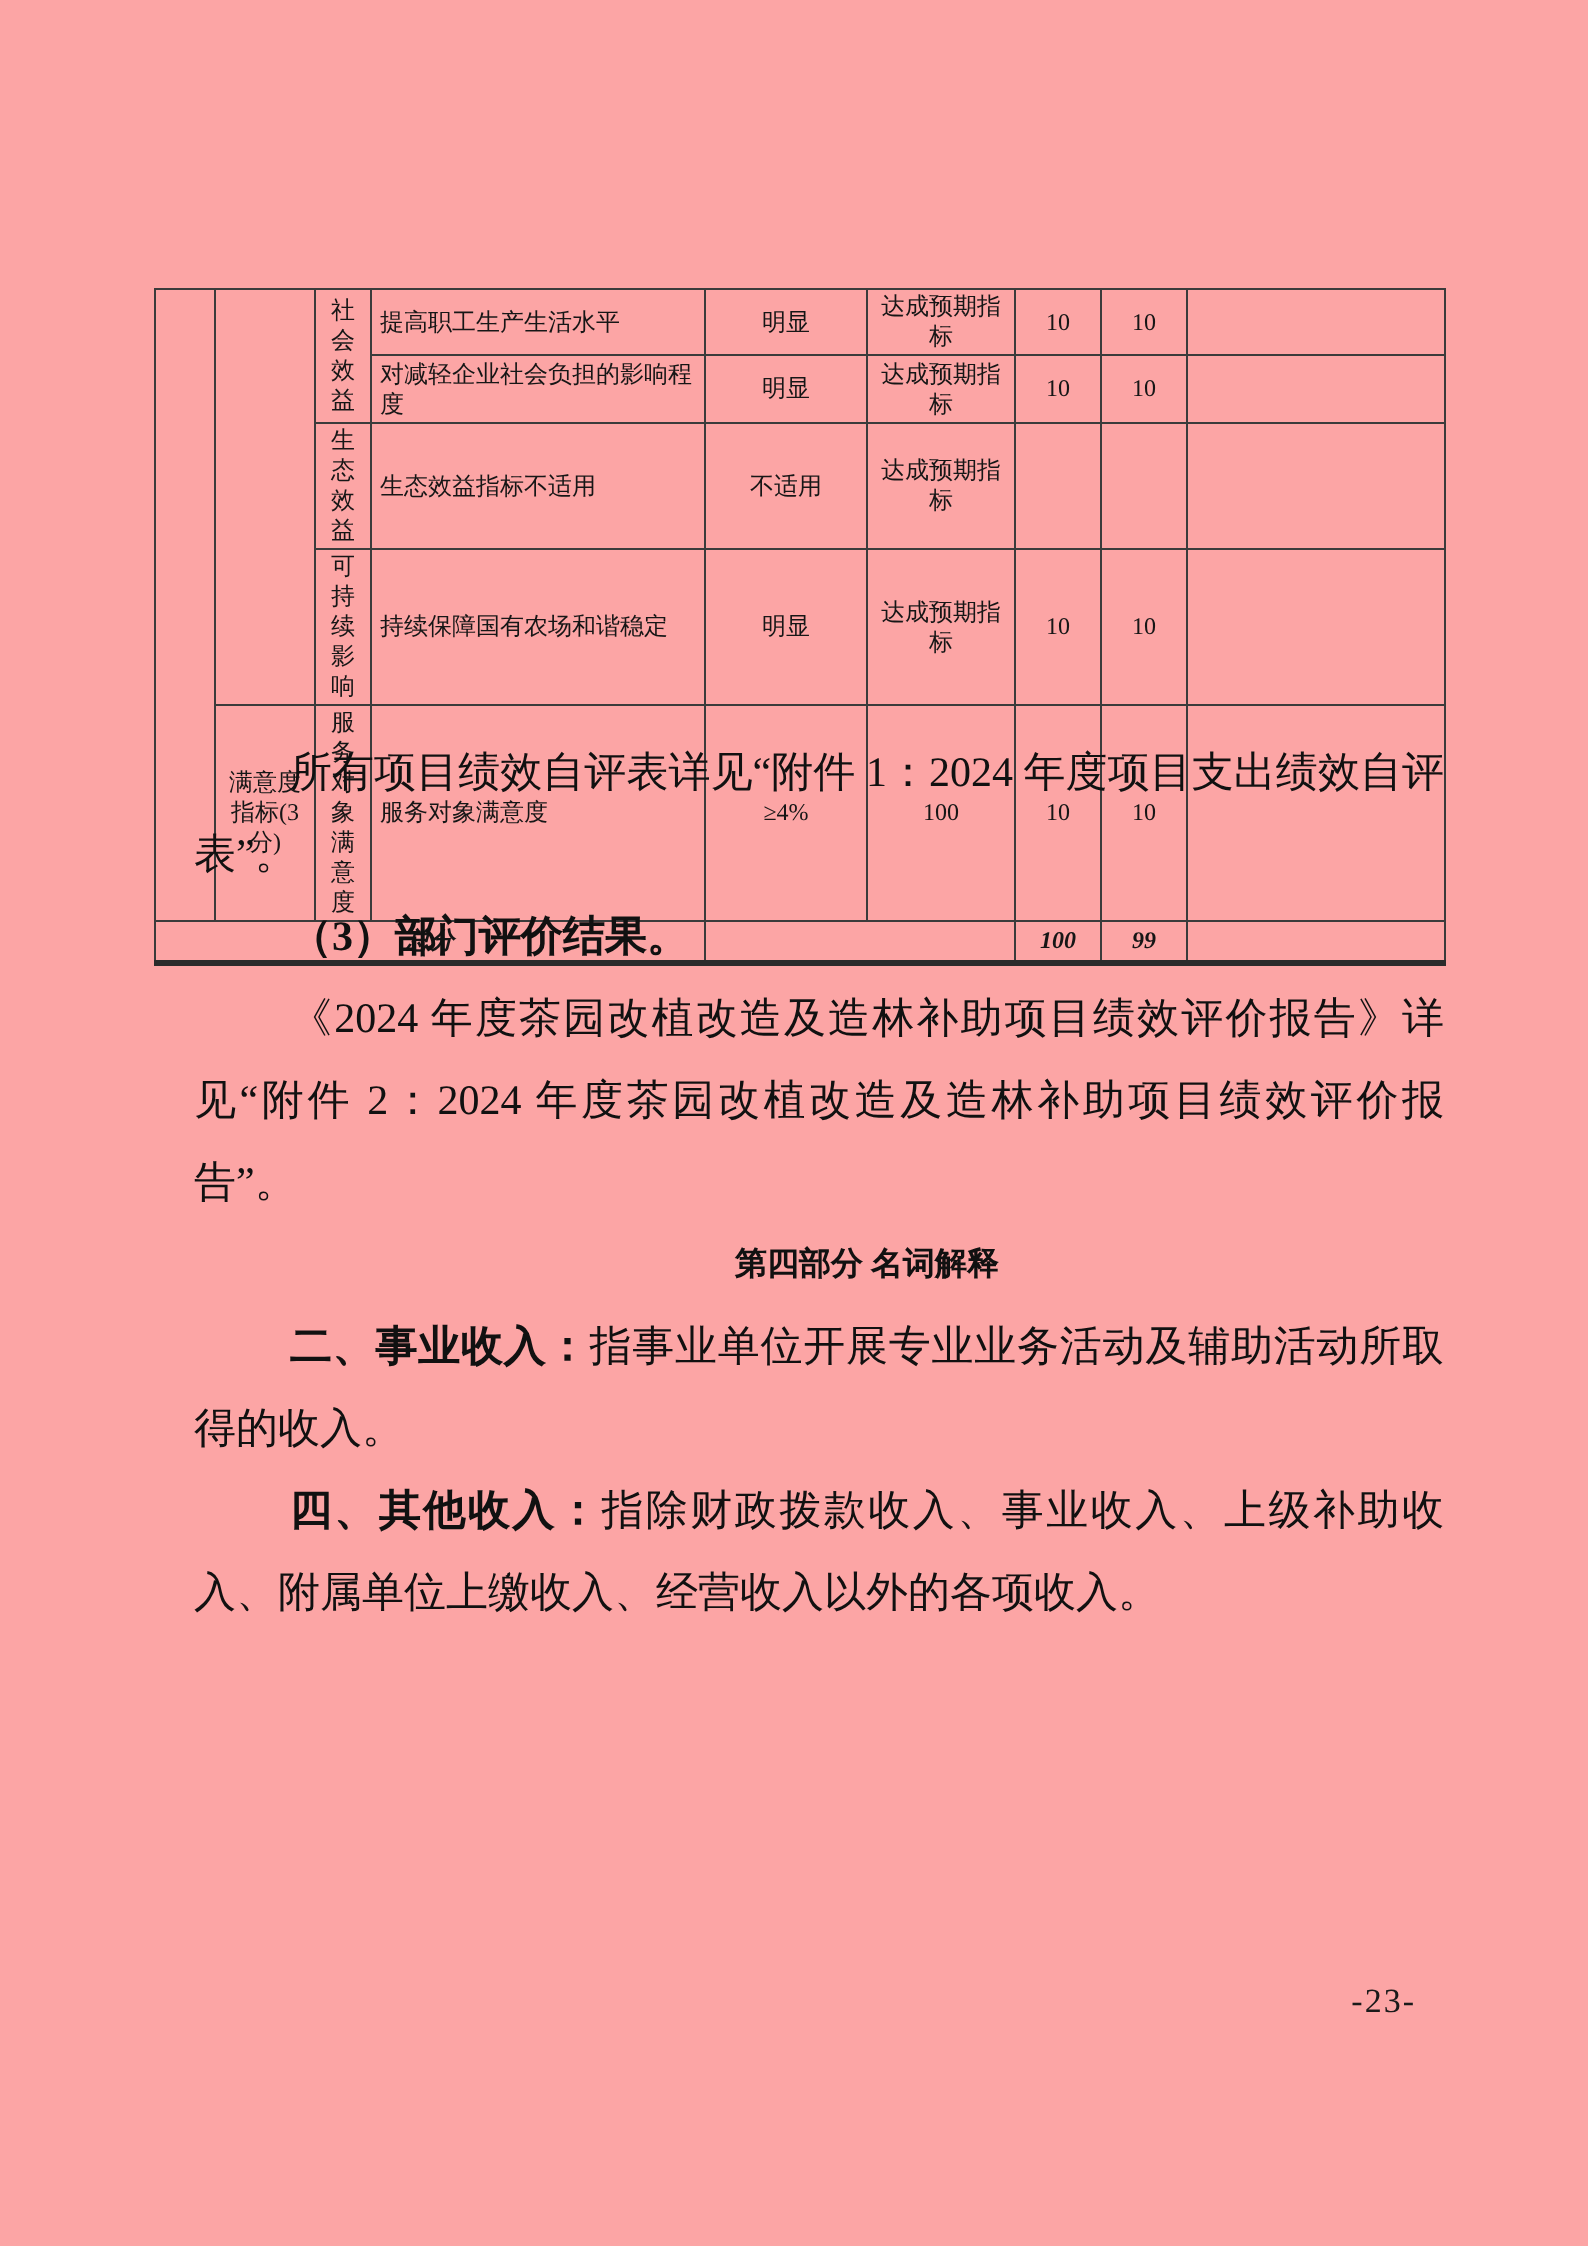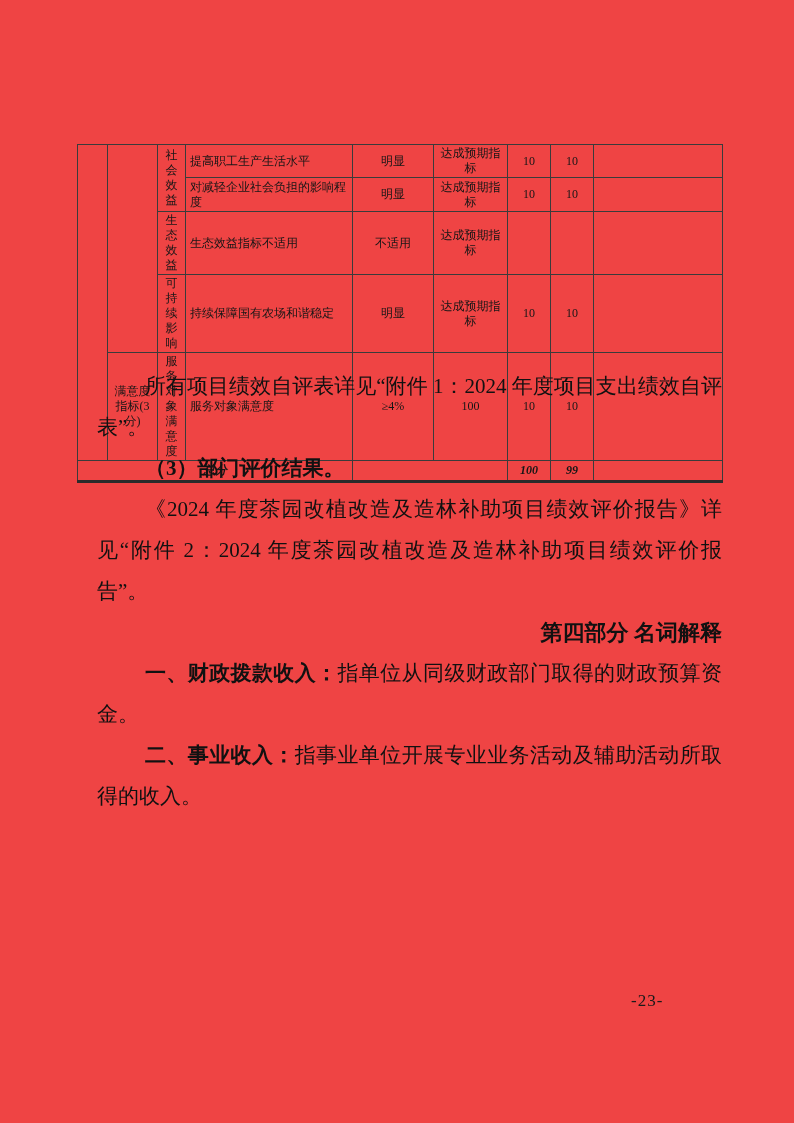--- a/index.html
+++ b/index.html
@@ -1,21 +1,21 @@
 <!DOCTYPE html>
 <html><head>
 <meta charset="utf-8">
 <style>
   html,body { margin:0; padding:0; background:#e8e8e8; }
   .page {
     position: relative;
     width: 794px;
     height: 1123px;
     margin: 0 auto;
-    background: #ef4444;
+    background: #fca5a5;
     overflow: hidden;
     color: #161616;
   }
   
   .doc-table {
     position: absolute;
     left: 77px;
     top: 144px;
     width: 645px;
     border-collapse: collapse;
@@ -55,29 +55,29 @@
   .text-block p {
     margin: 0;
     text-indent: 48px;
     text-align: justify;
   }
   .hei {
     font-family: Liberation Serif, serif;
     font-weight: bold;
   }
   p.section-heading {
-    font-size: 22px;
-    text-align: right;
+    font-size: 16px;
+    text-align: center;
   }
   .page-num {
     position: absolute;
     top: 991px;
-    left: 631px;
+    left: 648px;
     width: 60px;
-    text-align: left;
+    text-align: right;
     font-family: "Liberation Serif", serif;
     font-size: 17px;
     letter-spacing: 1px;
     color: #1a1a1a;
   }
 </style>
 </head>
 <body>
 
 <div class="page">
@@ -150,19 +150,19 @@
       <td></td>
     </tr>
   </tbody>
     </table>
 
   <div class="text-block">
     <p>所有项目绩效自评表详见“附件 1：2024 年度项目支出绩效自评表”。</p>
     <p class="hei">（3）部门评价结果。</p>
     <p>《2024 年度茶园改植改造及造林补助项目绩效评价报告》详见“附件 2：2024 年度茶园改植改造及造林补助项目绩效评价报告”。</p>
     <p class="hei section-heading">第四部分  名词解释</p>
-    <p><span class="hei">一、财政拨款收入：</span><span>指单位从同级财政部门取得的财政预算资金。</span></p>
     <p><span class="hei">二、事业收入：</span><span>指事业单位开展专业业务活动及辅助活动所取得的收入。</span></p>
+    <p><span class="hei">四、其他收入：</span><span>指除财政拨款收入、事业收入、上级补助收入、附属单位上缴收入、经营收入以外的各项收入。</span></p>
   </div>
 
   <div class="page-num">-23-</div>
 
 </div>
 
 </body></html>

